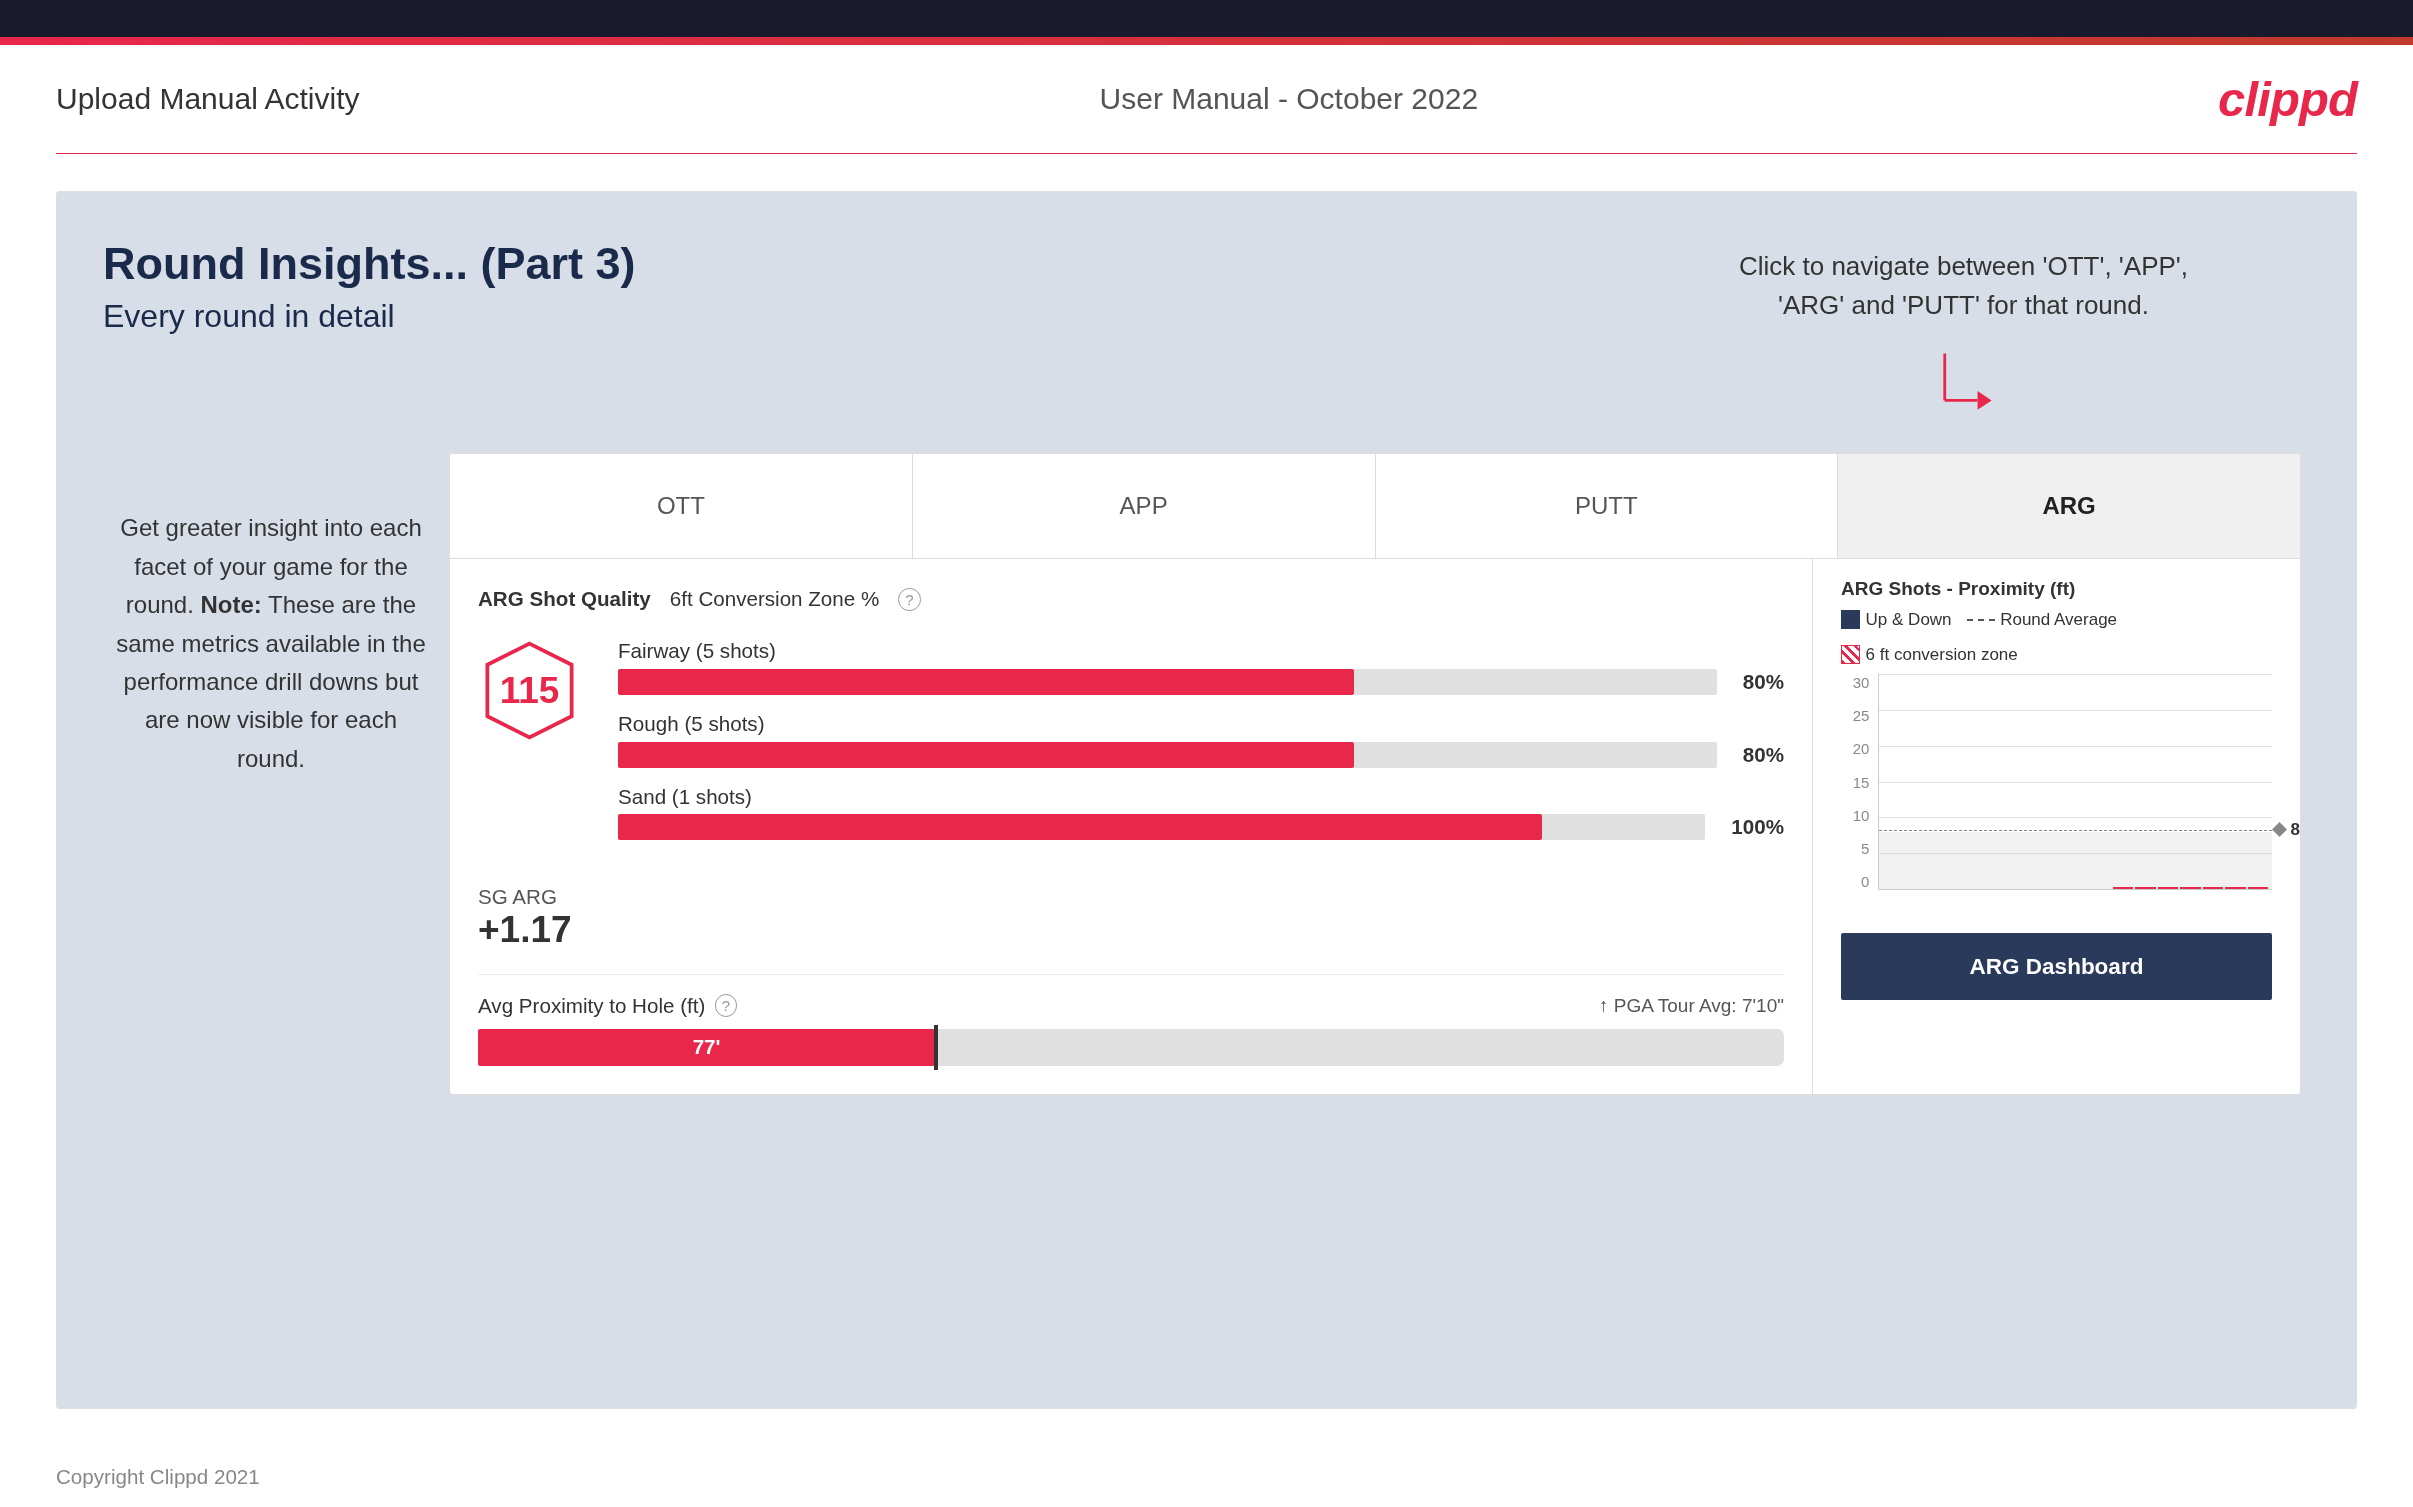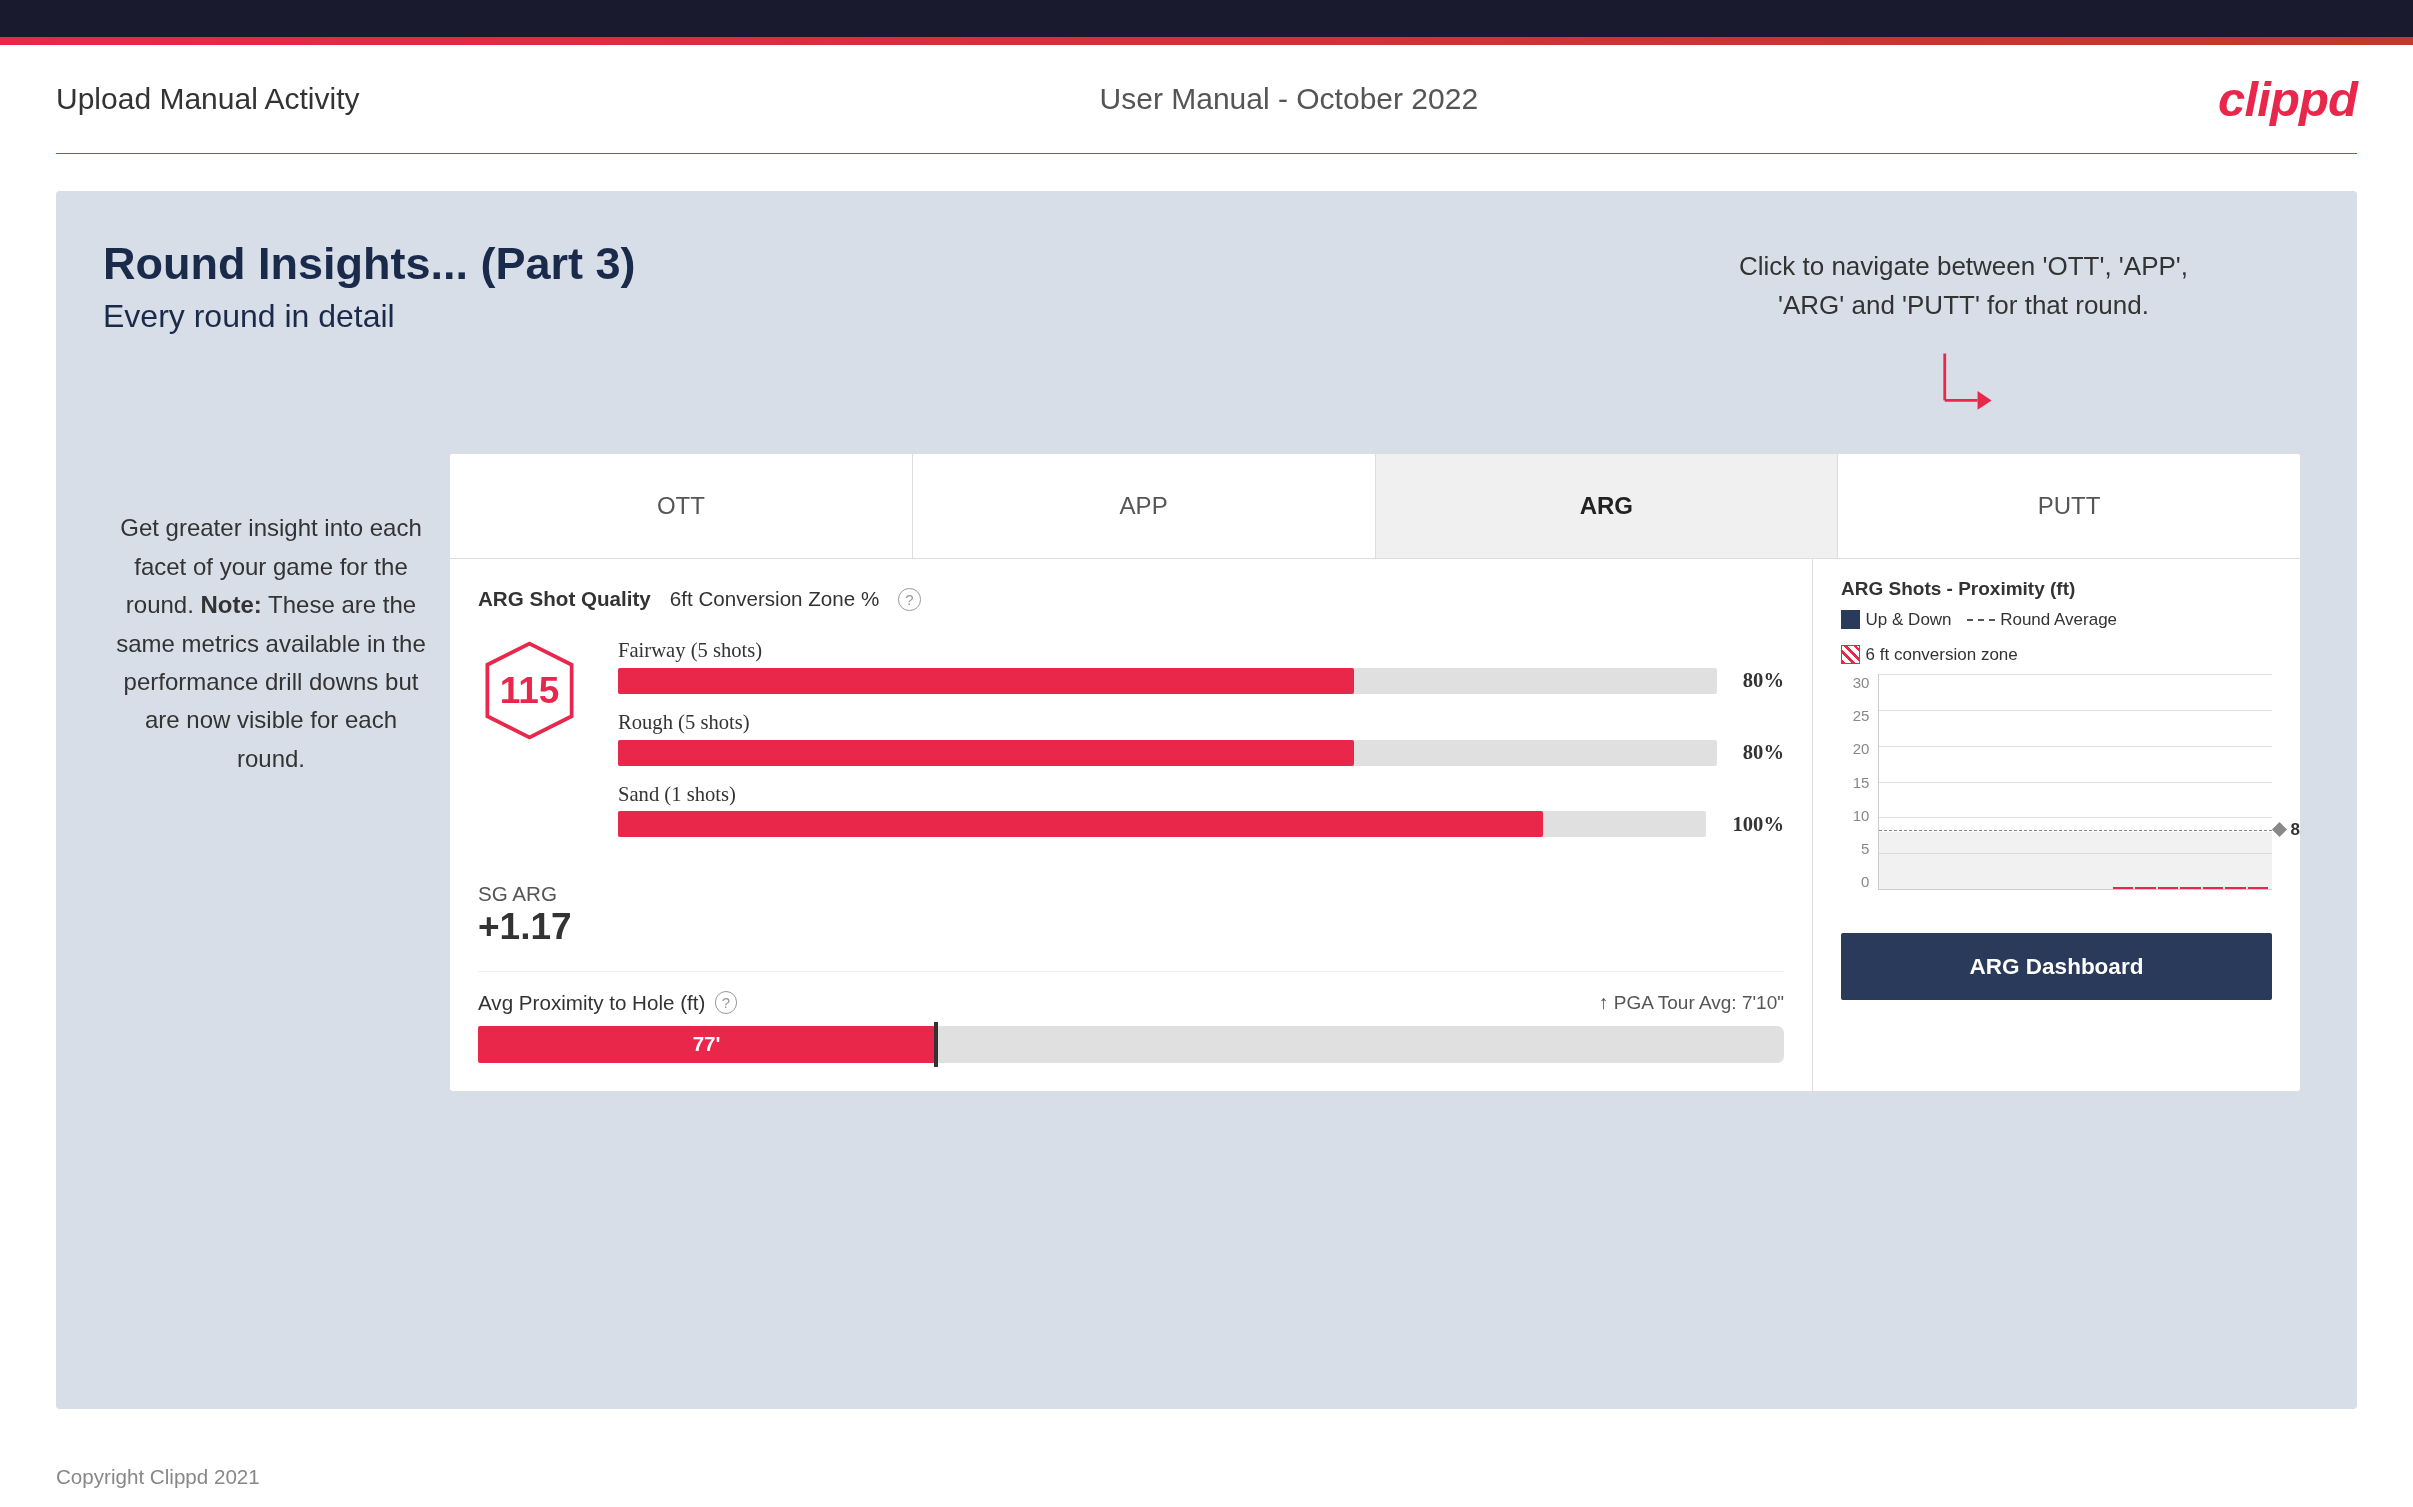--- a/index.html
+++ b/index.html
@@ -199,21 +199,20 @@
     .hexagon-number {
       font-size: 37px;
       font-weight: 700;
       color: #e8274b;
       position: relative;
       z-index: 1;
     }
 
     .shot-bars {
       flex: 1;
-      font-family: Liberation Serif, serif;
     }
     .bar-row {
       margin-bottom: 17px;
     }
     .bar-label {
       font-size: 20.6px;
       color: #333;
       margin-bottom: 5.6px;
     }
     .bar-track {
@@ -439,25 +438,25 @@
 
   <div class="panel-container">
 
     <div class="tabs-row">
       <div class="tab">
         <span>OTT</span>
       </div>
       <div class="tab">
         <span>APP</span>
       </div>
+      <div class="tab">
+        <span>PUTT</span>
+      </div>
       <div class="tab active">
         <span>ARG</span>
-      </div>
-      <div class="tab">
-        <span>PUTT</span>
       </div>
     </div>
 
     <div class="panel-body">
 
       <div class="left-panel">
         <div class="shot-quality-header">
           <span class="shot-quality-label">ARG Shot Quality</span>
           <span class="conversion-zone-label">6ft Conversion Zone %</span>
           <span class="help-icon">?</span>

